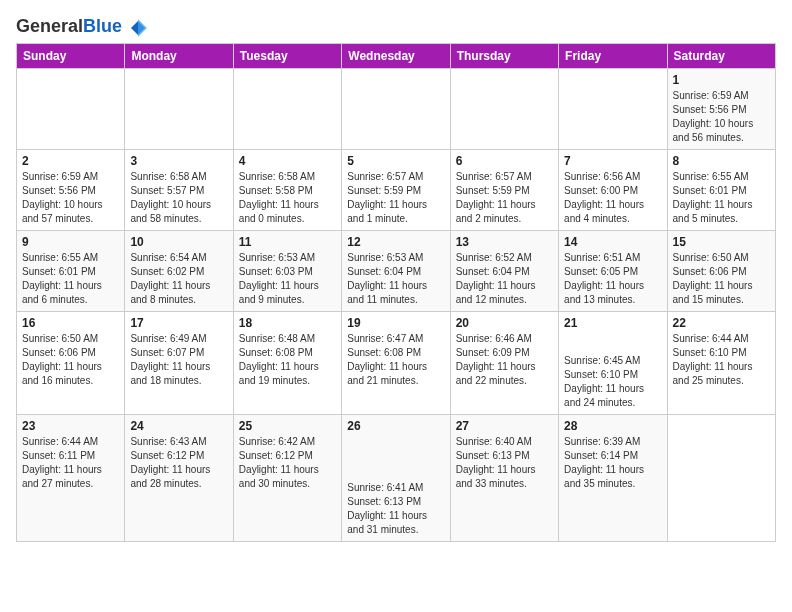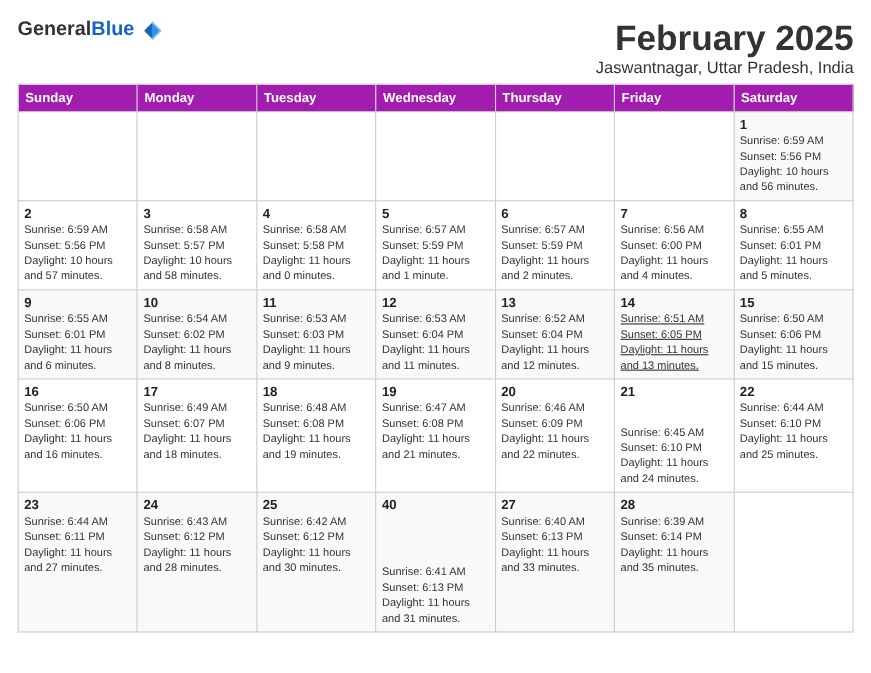--- a/index.html
+++ b/index.html
@@ -90,24 +90,20 @@
 <div class="header">
   <div class="logo">
     <div style="position:relative; display:inline-block;">
       <span class="logo-text-general">General</span><span class="logo-text-blue">Blue</span>
       <svg width="18" height="18" viewBox="0 0 18 18" style="display:inline-block;vertical-align:middle;margin-left:2px;">
         <polygon points="9,2 16,9 9,16 2,9" fill="#1565c0"></polygon>
         <polygon points="9,0 18,9 9,18" fill="#42a5f5" opacity="0.7"></polygon>
       </svg>
     </div>
   </div>
-  <div class="title-block">
-    <div class="main-title">February 2025</div>
-    <div class="subtitle">Jaswantnagar, Uttar Pradesh, India</div>
-  </div>
 </div>
 
 <table>
   <thead>
     <tr>
     <th>Sunday</th>
         <th>Monday</th>
         <th>Tuesday</th>
         <th>Wednesday</th>
         <th>Thursday</th>
@@ -213,21 +209,21 @@
         </td>
         <td>
           <span class="day-num">13</span>
           <div class="day-info" style="white-space: pre-line;">Sunrise: 6:52 AM
 Sunset: 6:04 PM
 Daylight: 11 hours
 and 12 minutes.</div>
         </td>
         <td>
           <span class="day-num">14</span>
-          <div class="day-info" style="white-space: pre-line; text-decoration: underline;">Sunrise: 6:51 AM
+          <div class="day-info" style="white-space: pre-line;">Sunrise: 6:51 AM
 Sunset: 6:05 PM
 Daylight: 11 hours
 and 13 minutes.</div>
         </td>
         <td>
           <span class="day-num">15</span>
           <div class="day-info" style="white-space: pre-line;">Sunrise: 6:50 AM
 Sunset: 6:06 PM
 Daylight: 11 hours
 and 15 minutes.</div>
@@ -300,21 +296,21 @@
 and 28 minutes.</div>
         </td>
         <td>
           <span class="day-num">25</span>
           <div class="day-info" style="white-space: pre-line;">Sunrise: 6:42 AM
 Sunset: 6:12 PM
 Daylight: 11 hours
 and 30 minutes.</div>
         </td>
         <td>
-          <span class="day-num">40</span>
+          <span class="day-num">26</span>
           <div class="day-info" style="white-space: pre-line; margin-top: 48px;">Sunrise: 6:41 AM
 Sunset: 6:13 PM
 Daylight: 11 hours
 and 31 minutes.</div>
         </td>
         <td>
           <span class="day-num">27</span>
           <div class="day-info" style="white-space: pre-line;">Sunrise: 6:40 AM
 Sunset: 6:13 PM
 Daylight: 11 hours

